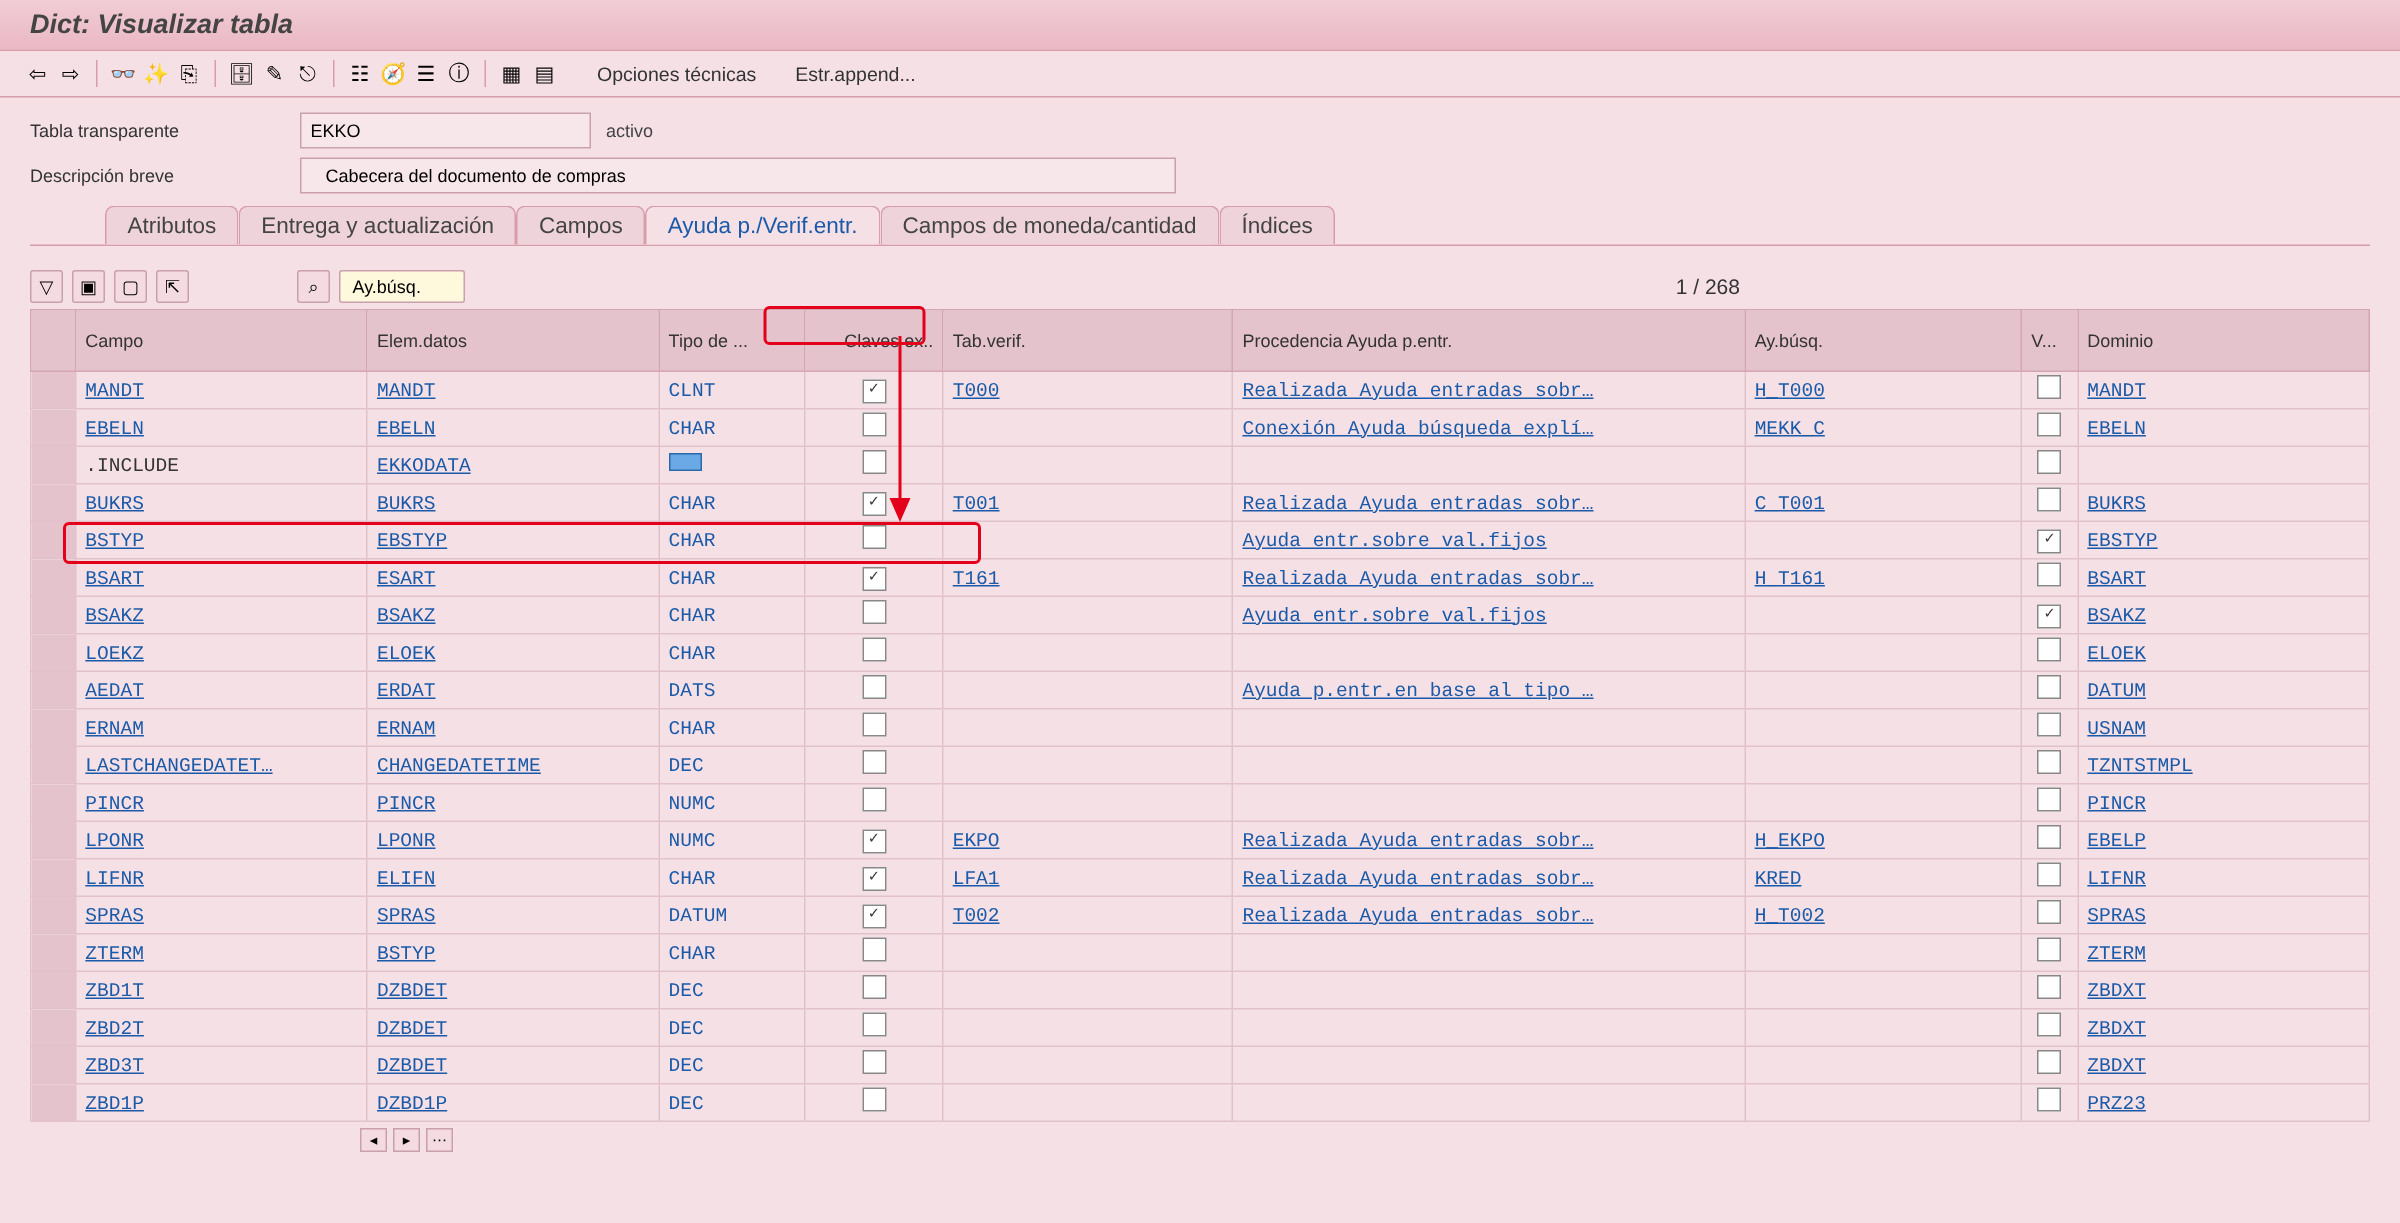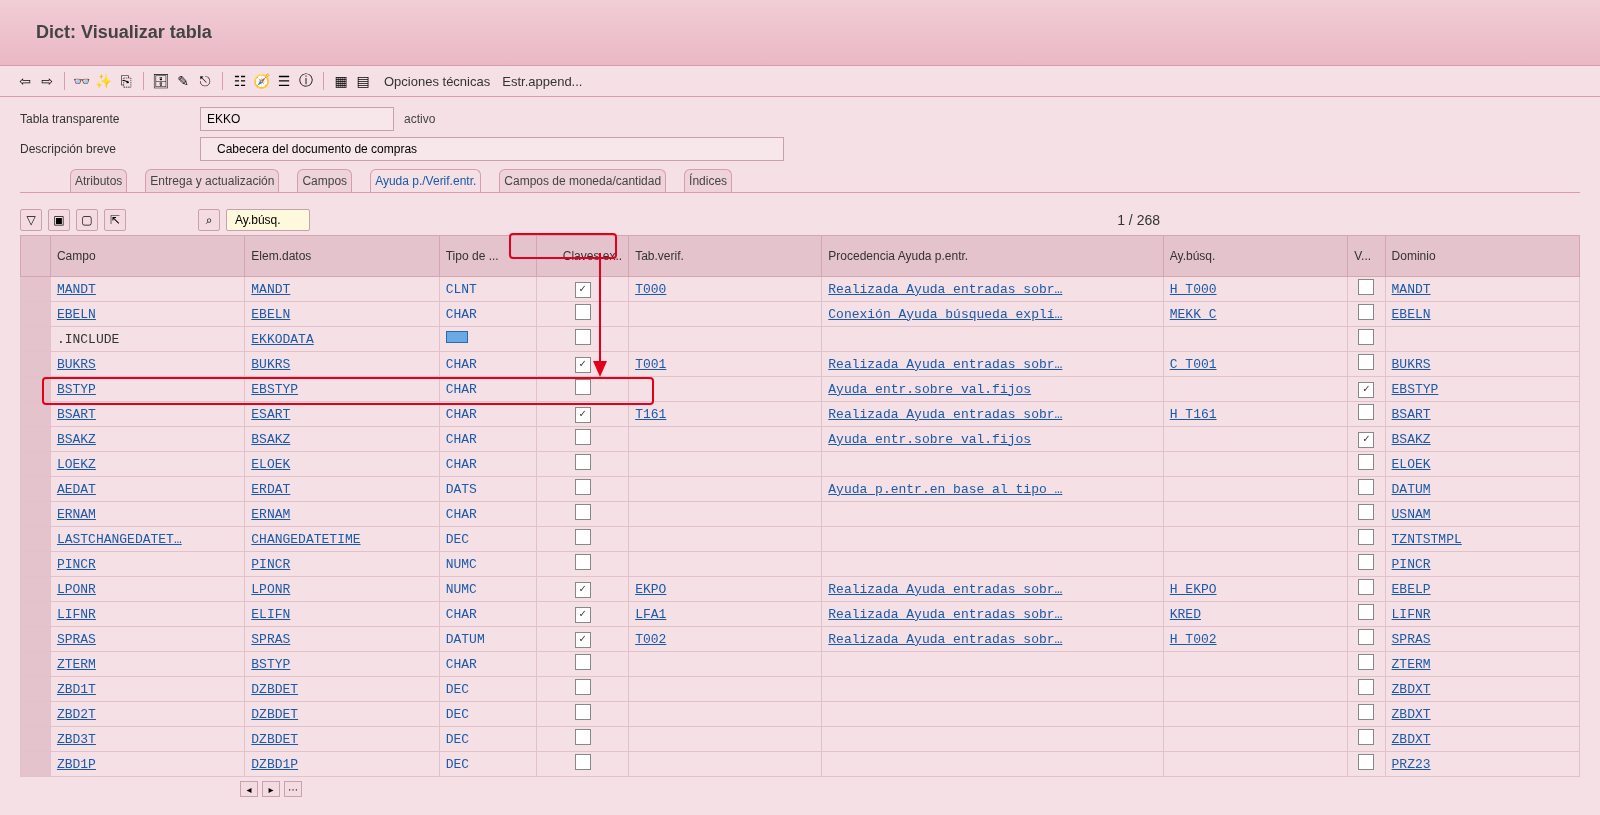--- a/index.html
+++ b/index.html
@@ -1,29 +1,29 @@
 <!DOCTYPE html>
 <html><head>
 <meta charset="utf-8">
 <style>
 html,body{margin:0;padding:0;font-family:Arial,Helvetica,sans-serif;font-size:12px;background:#f5e0e6;color:#333}
 body{width:1600px;height:815px;overflow:hidden}
 .title-bar{background:linear-gradient(#f1cdd6,#eab8c4);padding:6px 20px;border-bottom:1px solid #d89caa}
-.title-bar h1{margin:16px;font-size:18px;font-weight:bold;color:#444}
+.title-bar h1{margin:0;font-size:18px;font-style:italic;font-weight:bold;color:#444}
 .toolbar{padding:6px 16px;display:flex;align-items:center;gap:4px;border-bottom:1px solid #d89caa}
 .toolbar .sep{width:1px;height:18px;background:#d89caa;margin:0 4px}
 .tbtn{width:18px;height:18px;display:flex;align-items:center;justify-content:center;border:none;background:transparent;cursor:pointer;font-size:14px}
-.tlink{color:#333;font-size:13px;margin-left:8px;cursor:pointer}
+.tlink{color:#333;font-size:13px;margin-left:22px;cursor:pointer}
 .header-fields{padding:10px 20px 0 20px}
 .field-row{display:flex;align-items:center;margin-bottom:6px}
 .field-label{width:180px;color:#333}
 .field-input{border:1px solid #c9a0ab;background:#f7e6ea;height:18px;padding:2px 6px;font-family:inherit;font-size:12px}
 .field-static{margin-left:10px;color:#444}
 .tabs{display:flex;margin-top:8px;padding-left:50px}
-.tab{background:#eed3da;border:1px solid #d89caa;border-bottom:none;border-radius:6px 6px 0 0;padding:4px 4px;margin-right:18px;font-size:12px;color:#444;cursor:pointer;position:relative}
+.tab{background:#eed3da;border:1px solid #d89caa;border-bottom:none;border-radius:6px 6px 0 0;padding:4px 14px;margin-right:0;font-size:15px;color:#444;cursor:pointer;position:relative}
 .tab.active{background:#f5e0e6;color:#1a5aa8;z-index:2}
 .tab-underline{border-top:1px solid #d89caa}
 .grid-area{margin:12px 20px 0 20px;background:#f5e0e6}
 .grid-toolbar{display:flex;align-items:center;gap:6px;padding:4px 0}
 .gtbtn{width:22px;height:22px;border:1px solid #c9a0ab;background:#f3dbe1;display:flex;align-items:center;justify-content:center;font-size:12px;cursor:pointer;border-radius:2px}
 .searchhelp-btn{height:22px;border:1px solid #c9a0ab;background:#fef9dc;padding:0 28px 0 8px;font-size:12px;cursor:pointer;border-radius:2px;display:flex;align-items:center;gap:6px}
 .pager{margin-left:auto;margin-right:420px;font-size:14px;color:#333}
 table.grid{border-collapse:collapse;width:100%;table-layout:fixed;background:#f5e0e6}
 table.grid th{background:#e4c3cc;border:1px solid #d3a6b2;padding:13px 6px;text-align:left;font-weight:normal;color:#333;font-size:12px;white-space:nowrap;overflow:hidden;text-overflow:ellipsis}
 table.grid td{border:1px solid #e2c1ca;padding:2px 6px;height:20px;font-family:'Courier New',monospace;font-size:13px;vertical-align:middle;white-space:nowrap;overflow:hidden;text-overflow:ellipsis}

